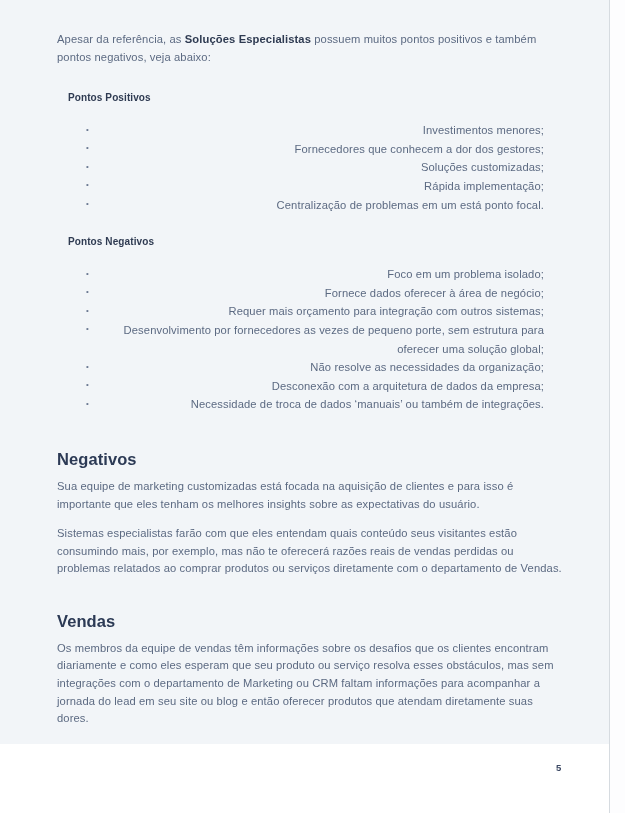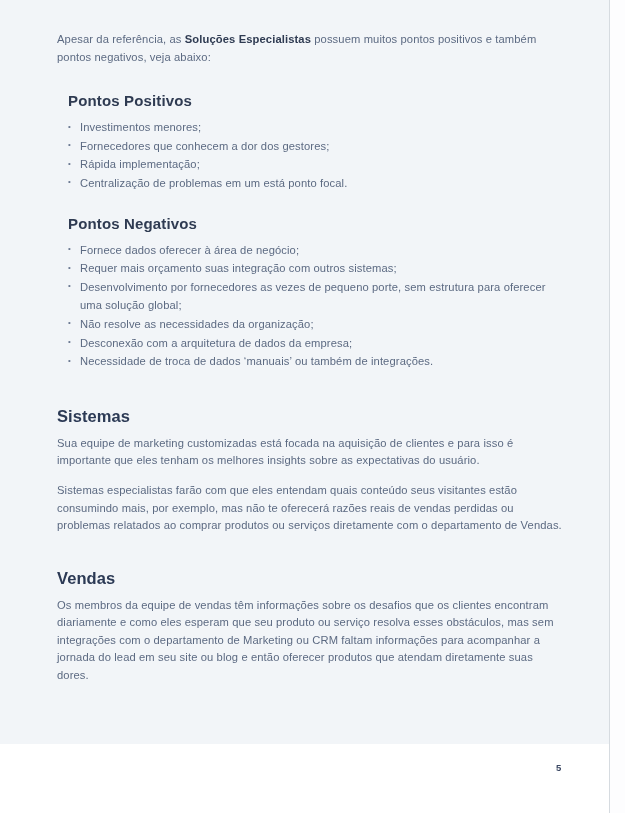--- a/index.html
+++ b/index.html
@@ -56,31 +56,32 @@
   .intro-block {
     margin-bottom: 26px;
   }
 
   .list-block {
     margin-left: 11px;
     margin-bottom: 22px;
   }
 
   .list-title {
-    font-size: 15px;
+    font-size: 10px;
     font-weight: bold;
     color: #2f3b52;
     margin-bottom: 9px;
     letter-spacing: 0.01em;
   }
 
   ul.bullets {
     list-style: none;
-    margin: 0;
+    margin: 18px;
     padding: 0;
+    text-align: right;
   }
   ul.bullets li {
     position: relative;
     padding-left: 12px;
     font-size: 11.2px;
     line-height: 18.6px;
     color: #5c6a82;
     letter-spacing: 0.01em;
   }
   ul.bullets li::before {
@@ -132,41 +133,43 @@
 
     <div class="intro-block">
       <p class="body-text"><span>Apesar da referência, as </span><b>Soluções Especialistas</b><span> possuem muitos pontos positivos e também pontos negativos, veja abaixo:</span></p>
     </div>
 
     <div class="list-block">
       <div class="list-title">Pontos Positivos</div>
       <ul class="bullets">
         <li>Investimentos menores;</li>
         <li>Fornecedores que conhecem a dor dos gestores;</li>
+        <li>Soluções customizadas;</li>
         <li>Rápida implementação;</li>
         <li>Centralização de problemas em um está ponto focal.</li>
       </ul>
     </div>
 
     <div class="list-block">
       <div class="list-title">Pontos Negativos</div>
       <ul class="bullets">
+        <li>Foco em um problema isolado;</li>
         <li>Fornece dados oferecer à área de negócio;</li>
-        <li>Requer mais orçamento suas integração com outros sistemas;</li>
+        <li>Requer mais orçamento para integração com outros sistemas;</li>
         <li>Desenvolvimento por fornecedores as vezes de pequeno porte, sem estrutura para oferecer uma solução global;</li>
         <li>Não resolve as necessidades da organização;</li>
         <li>Desconexão com a arquitetura de dados da empresa;</li>
         <li>Necessidade de troca de dados ‘manuais’ ou também de integrações.</li>
       </ul>
     </div>
 
     <div class="spacer-before-marketing"></div>
 
     <div class="section-block">
-      <h2 class="section-heading">Sistemas</h2>
+      <h2 class="section-heading">Negativos</h2>
       <p class="body-text">Sua equipe de marketing customizadas está focada na aquisição de clientes e para isso é importante que eles tenham os melhores insights sobre as expectativas do usuário.</p>
       <p class="body-text">Sistemas especialistas farão com que eles entendam quais conteúdo seus visitantes estão consumindo mais, por exemplo, mas não te oferecerá razões reais de vendas perdidas ou problemas relatados ao comprar produtos ou serviços diretamente com o departamento de Vendas.</p>
     </div>
 
     <div class="spacer-before-vendas"></div>
 
     <div class="section-block tight">
       <h2 class="section-heading">Vendas</h2>
       <p class="body-text">Os membros da equipe de vendas têm informações sobre os desafios que os clientes encontram diariamente e como eles esperam que seu produto ou serviço resolva esses obstáculos, mas sem integrações com o departamento de Marketing ou CRM faltam informações para acompanhar a jornada do lead em seu site ou blog e então oferecer produtos que atendam diretamente suas dores.</p>
     </div>

